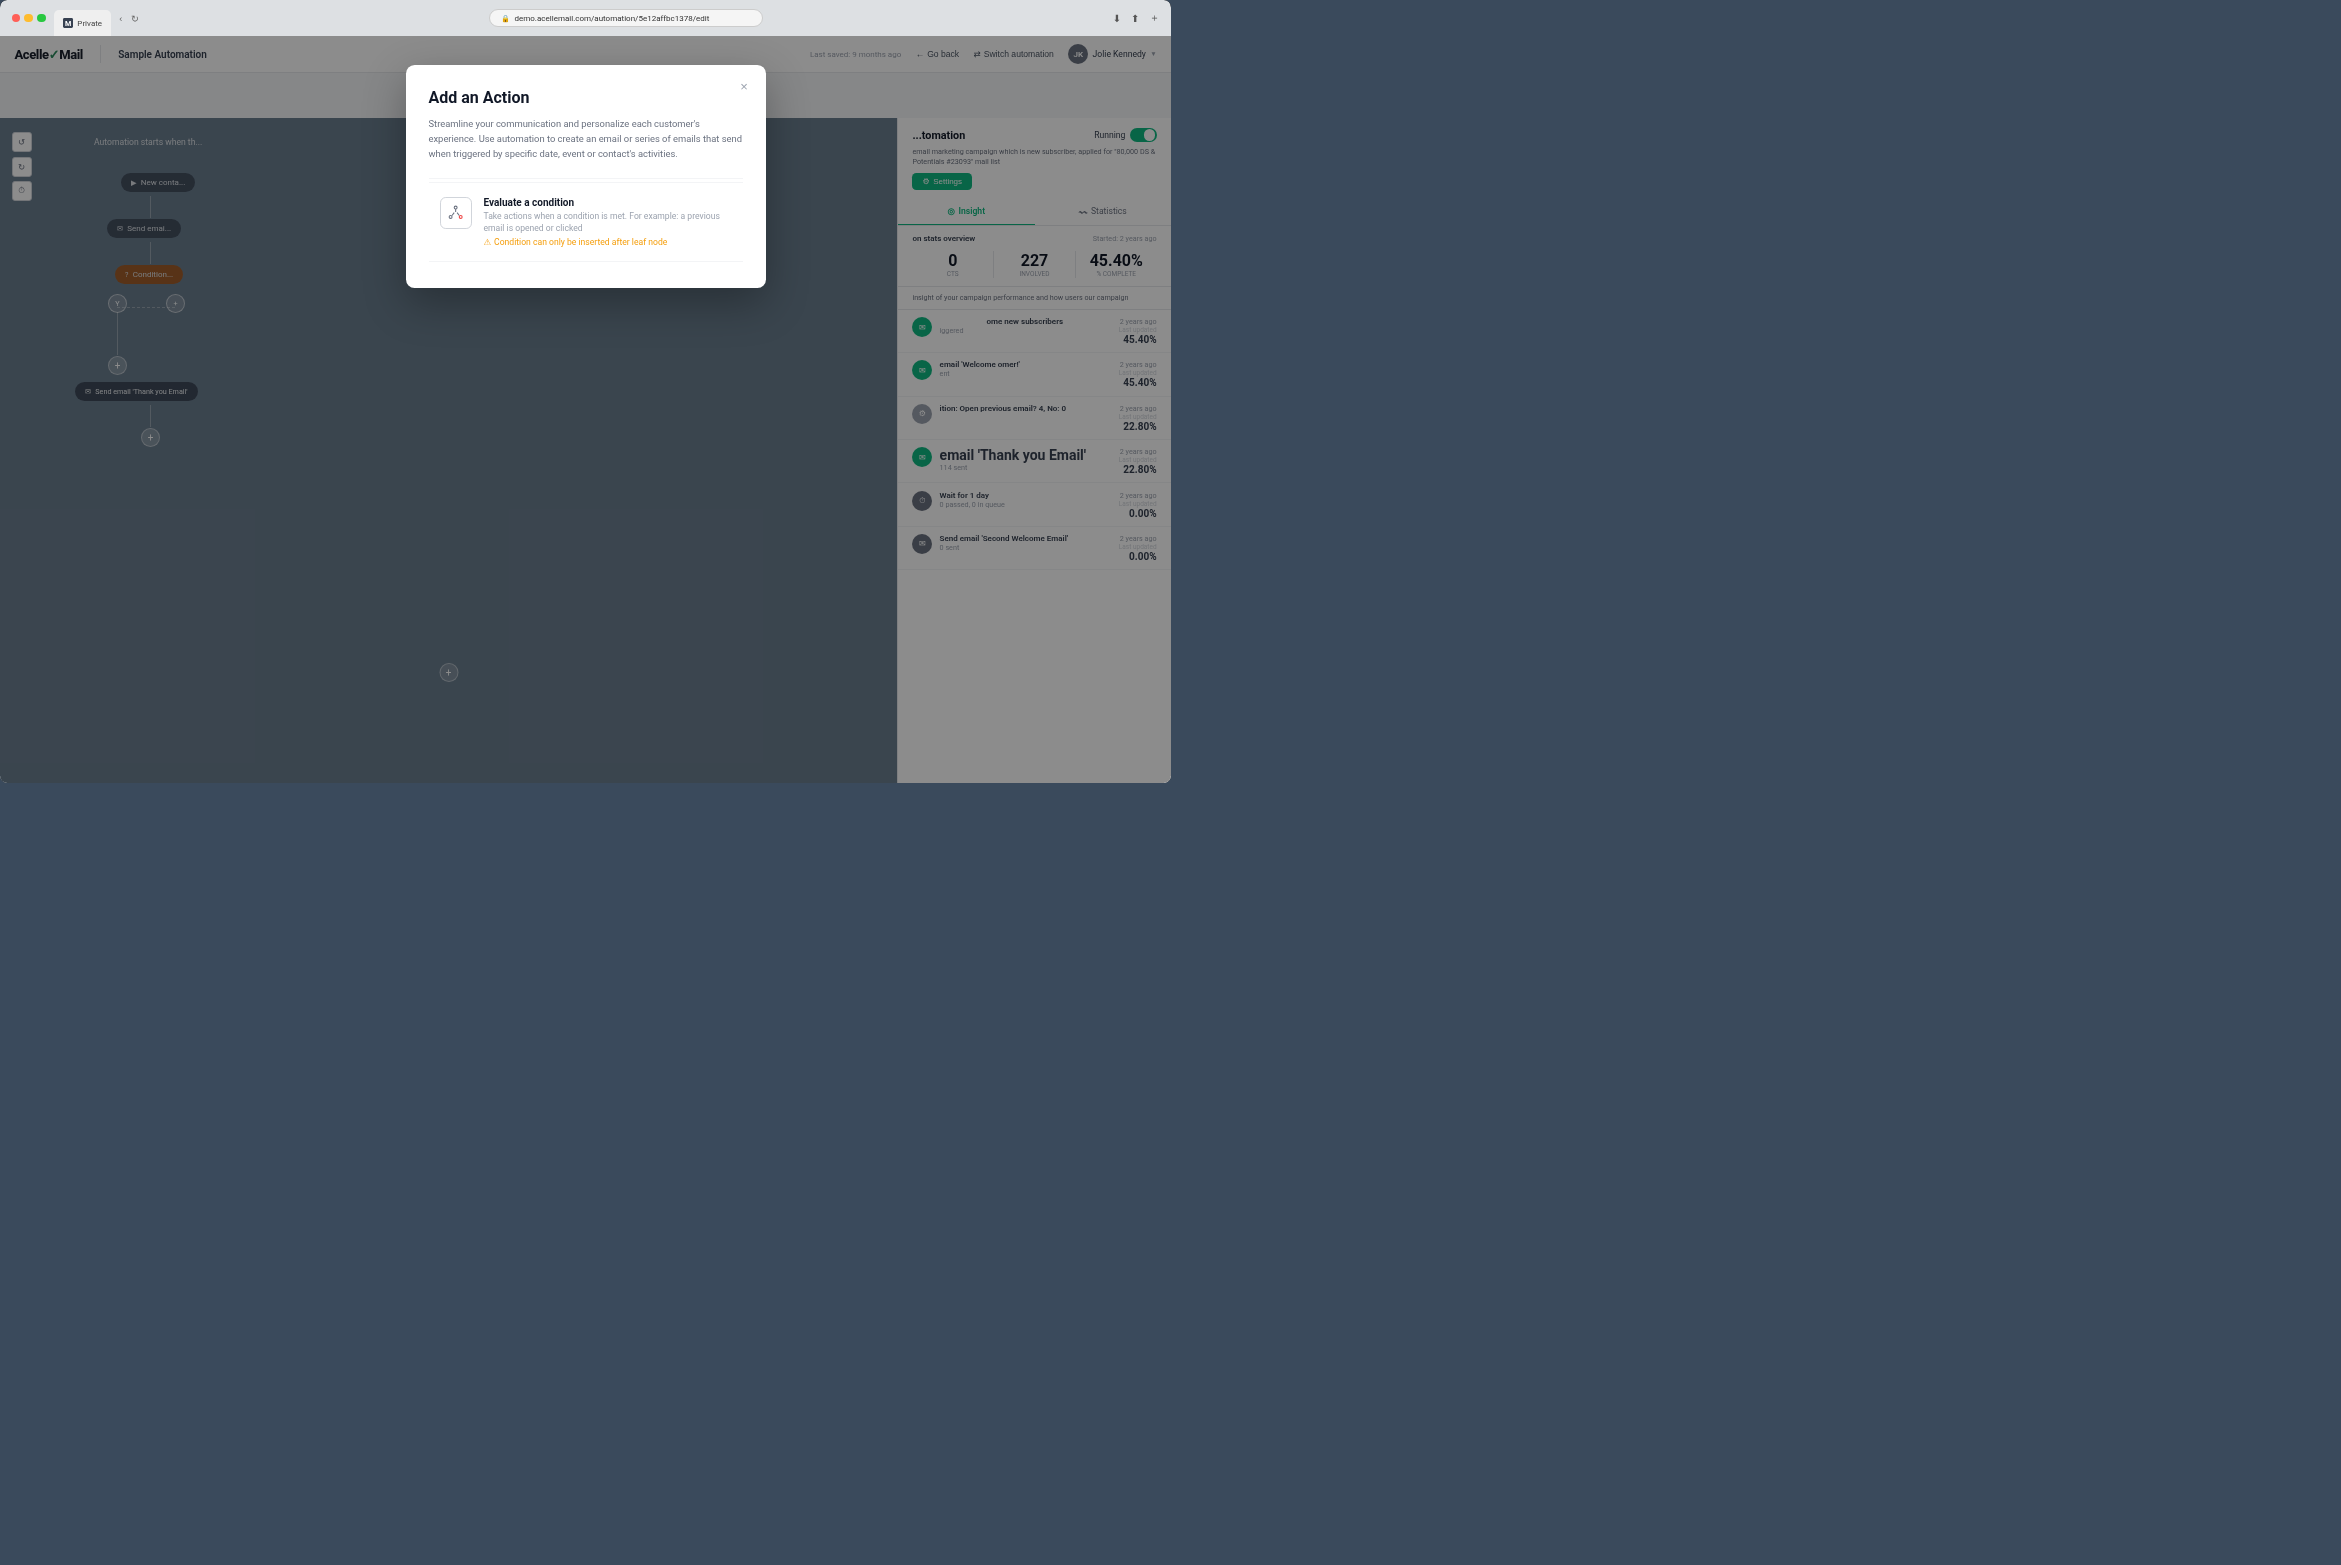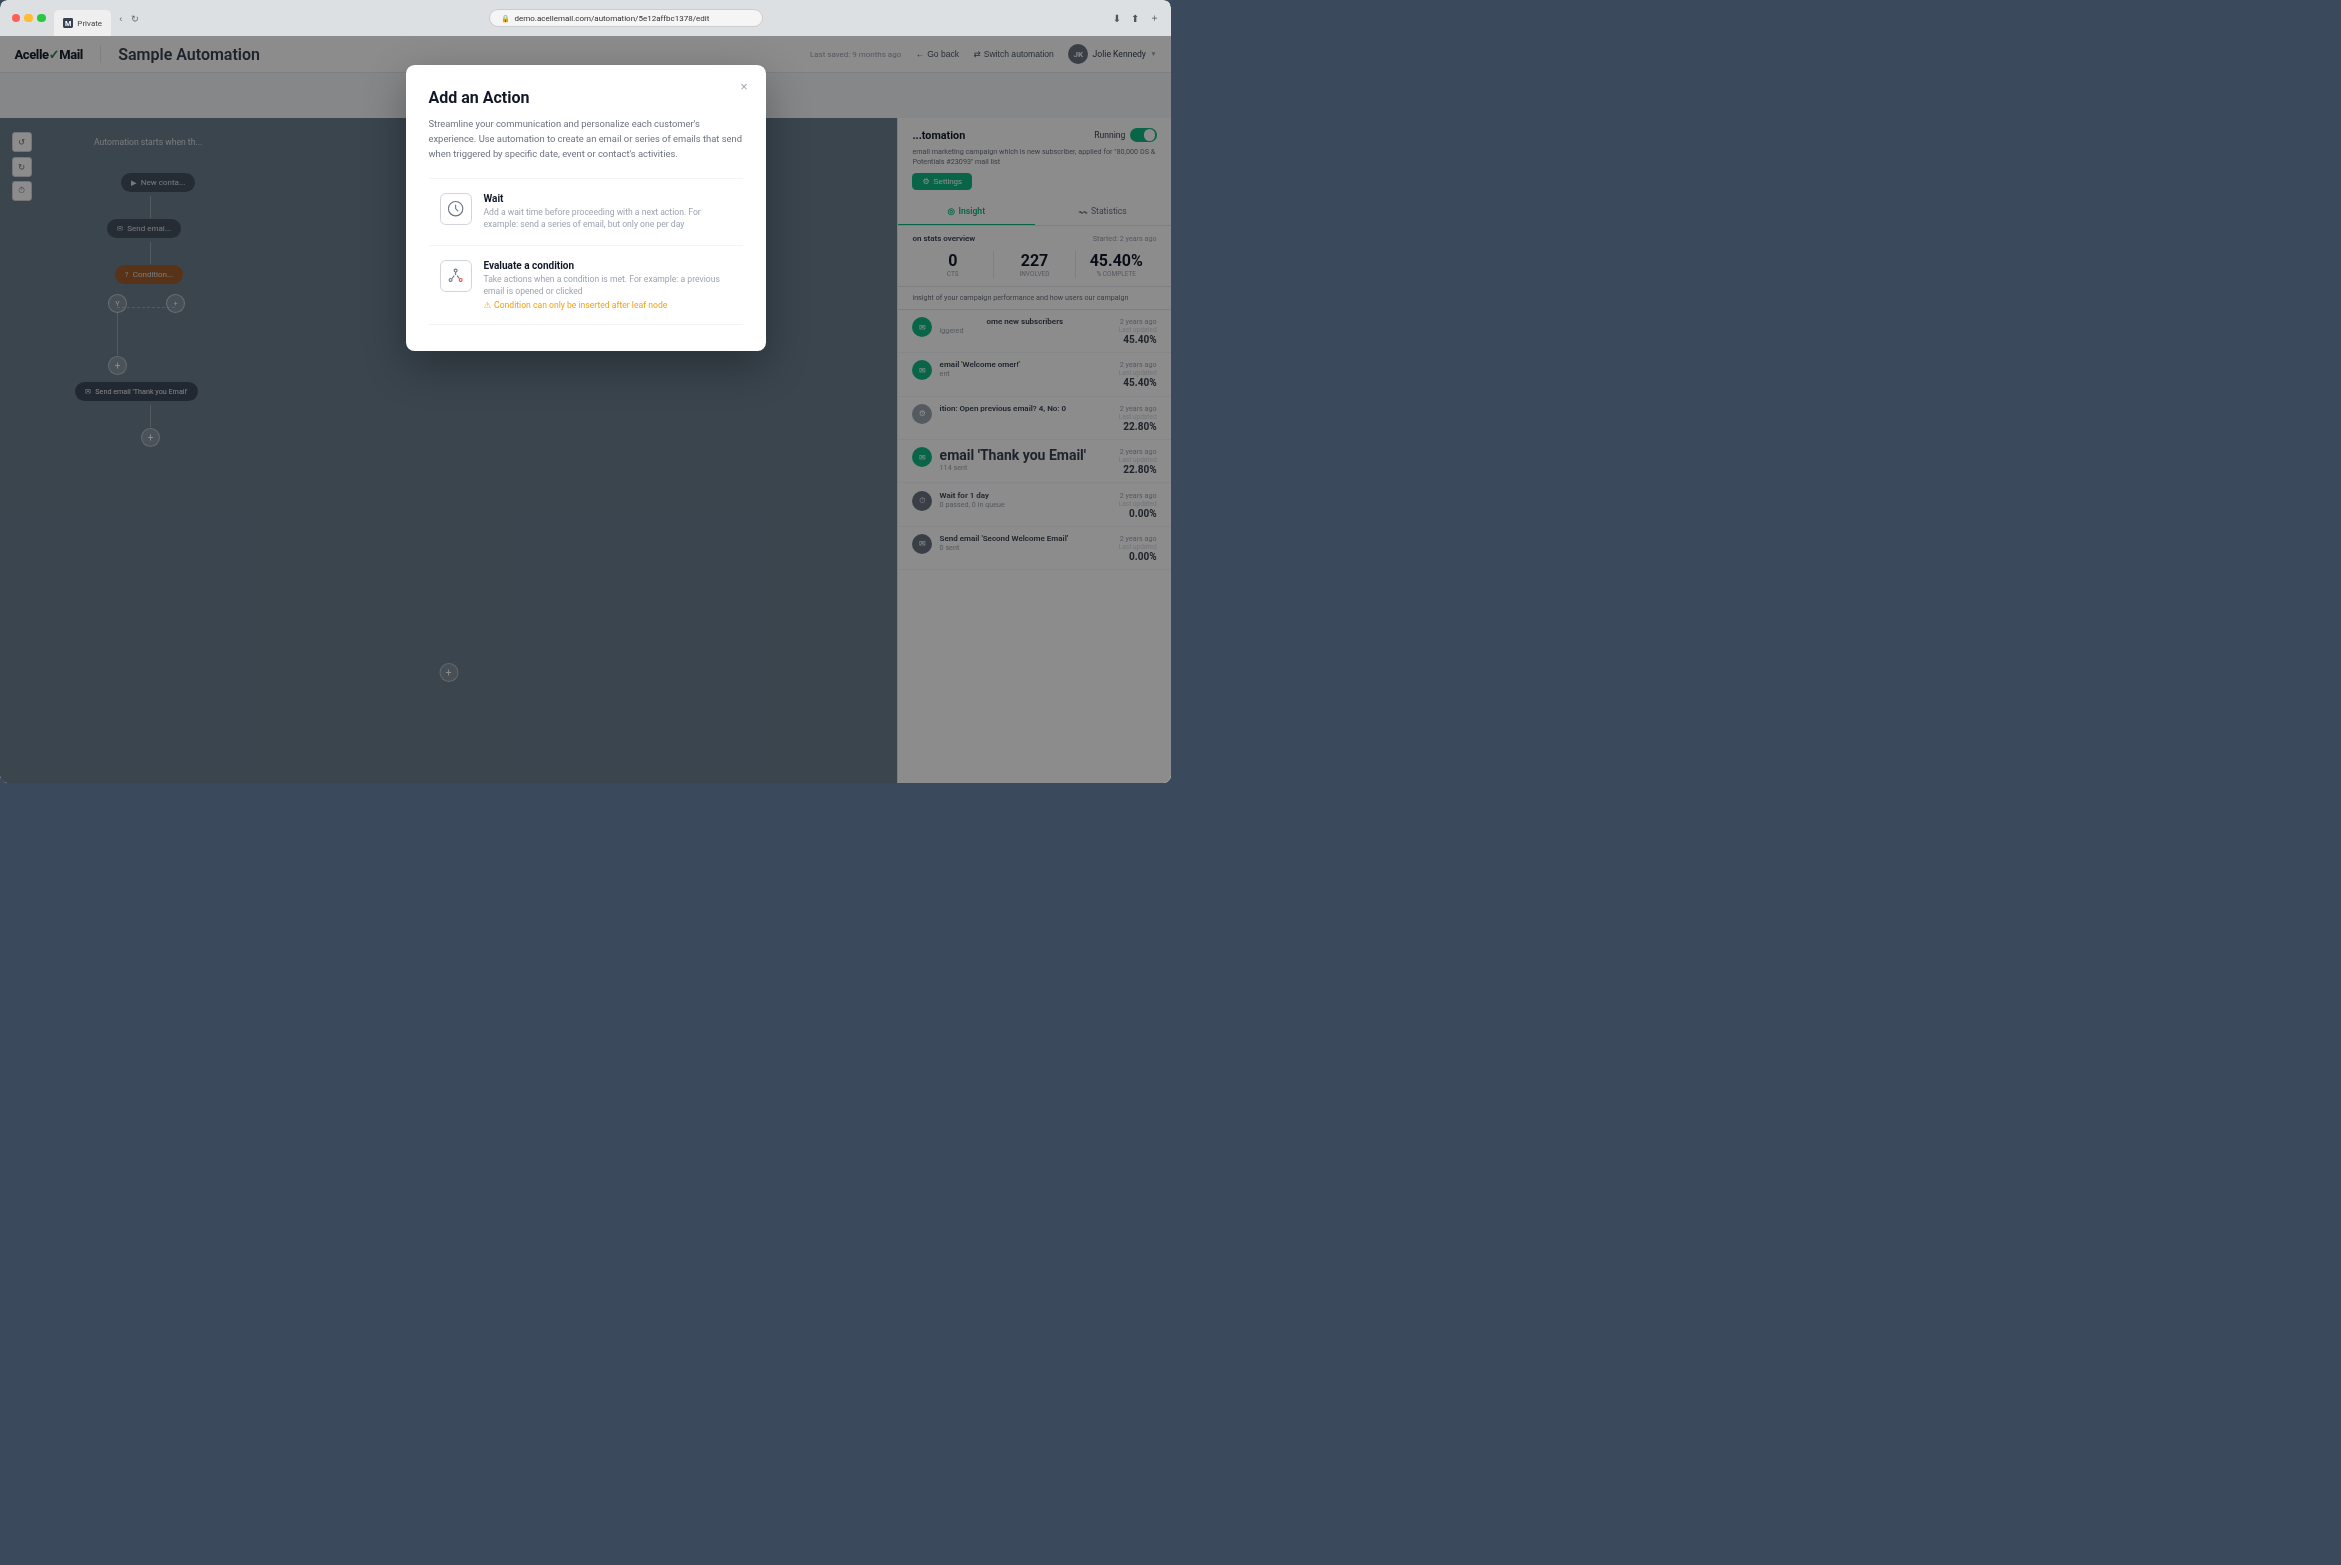--- a/index.html
+++ b/index.html
@@ -348,21 +348,21 @@
     </div>
   </div>
 
   <div class="app-wrapper" style="height:calc(783px - 36px);border-radius:0 0 7.2px 7.2px;">
 
     <div class="app-header">
       <div style="display:flex;align-items:center;gap:2.9px;">
         <span style="font-size:13px;font-weight:800;color:#1a202c;letter-spacing:-0.4px;">Acelle<span style="color:#2d8a5e;">✓</span>Mail</span>
       </div>
       <span style="width:0.7px;height:17.3px;background:#e5e7eb;margin:0 5.8px;"></span>
-      <span style="font-size:16px;font-weight:600;color:#374151;">Sample Automation</span>
+      <span style="font-size:10px;font-weight:600;color:#374151;">Sample Automation</span>
       <div class="header-right">
         <span style="font-size:8px;color:#9ca3af;">Last saved: 9 months ago</span>
         <button class="go-back-btn">
           <span>←</span>
           <span>Go back</span>
         </button>
         <button class="switch-automation-btn">
           <span>⇄</span>
           <span>Switch automation</span>
         </button>
@@ -567,32 +567,20 @@
     <div class="modal-overlay">
       <div class="modal">
         <button class="modal-close">×</button>
 
         <h2 class="modal-title">Add an Action</h2>
         <p class="modal-desc">Streamline your communication and personalize each customer's experience. Use automation to create an email or series of emails that send when triggered by specific date, event or contact's activities.</p>
 
 
         <div class="action-divider"></div>
 
-        <div class="action-option">
-          <div class="action-icon-wrap">
-            <svg width="17.3" height="17.3" viewBox="0 0 24 24" fill="none">
-              <circle cx="12" cy="12" r="10" stroke="#6b7280" stroke-width="1.5"></circle>
-              <path d="M12 7v5l3 3" stroke="#6b7280" stroke-width="1.5" stroke-linecap="round"></path>
-            </svg>
-          </div>
-          <div class="action-info">
-            <div class="action-title">Wait</div>
-            <div class="action-desc">Add a wait time before proceeding with a next action. For example: send a series of email, but only one per day</div>
-          </div>
-        </div>
 
         <div class="action-divider"></div>
 
         <div class="action-option">
           <div class="action-icon-wrap">
             <svg width="17.3" height="17.3" viewBox="0 0 24 24" fill="none">
               <circle cx="12" cy="5" r="2" stroke="#6b7280" stroke-width="1.5"></circle>
               <circle cx="5" cy="18" r="2" stroke="#6b7280" stroke-width="1.5"></circle>
               <circle cx="19" cy="18" r="2" stroke="#ef4444" stroke-width="1.5"></circle>
               <path d="M12 7v4M10 12l-3 4M14 12l3 4" stroke="#6b7280" stroke-width="1.5"></path>

